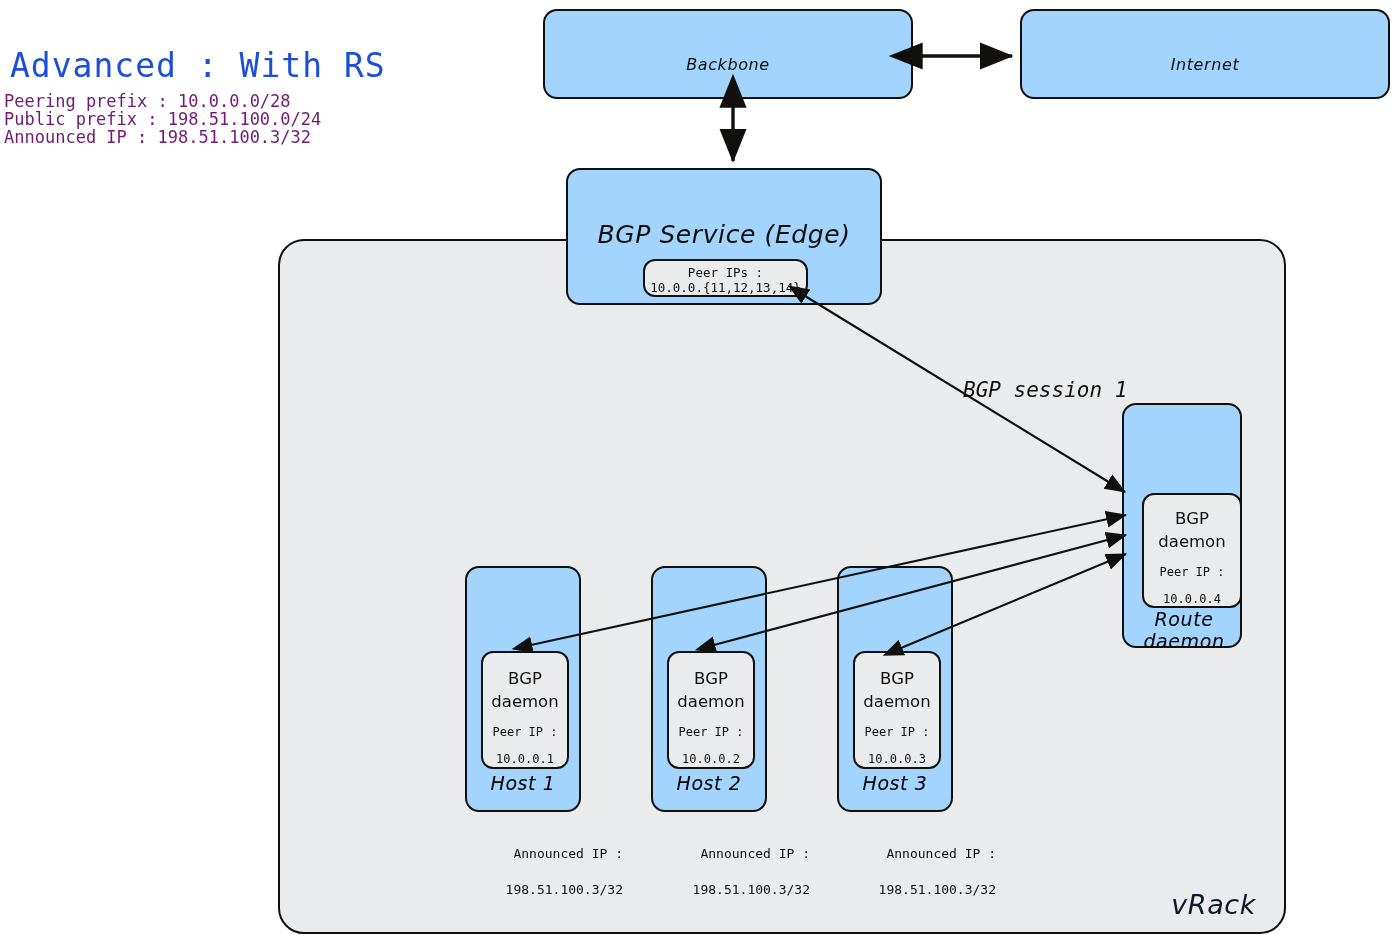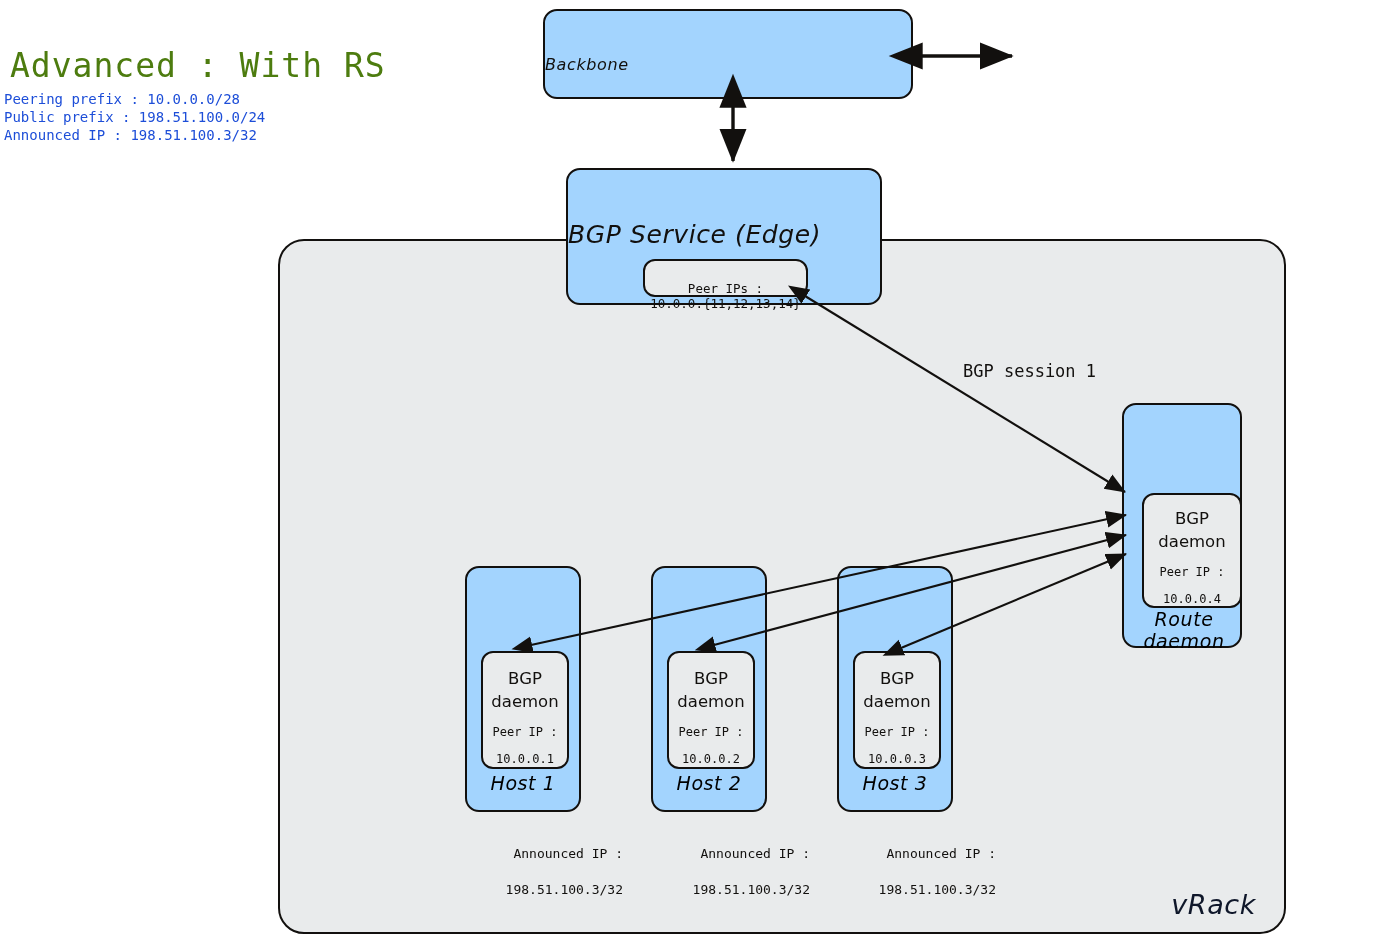--- a/index.html
+++ b/index.html
@@ -16,47 +16,47 @@
     font-family: "DejaVu Sans Mono", monospace;
   }
   
   .title {
     position: absolute;
     left: 10px;
     top: 46px;
     font-family: "DejaVu Sans Mono", monospace;
     font-size: 33px;
     letter-spacing: 1px;
-    color: #4d7c0f;
+    color: #1d4ed8;
     white-space: pre;
   }
   .subtitle {
     position: absolute;
     left: 4px;
     font-family: "DejaVu Sans Mono", monospace;
-    font-size: 14px;
-    color: #1d4ed8;
+    font-size: 17px;
+    color: #701a75;
     white-space: pre;
   }
   .sub1 { top: 91px; }
   .sub2 { top: 109px; text-align: right; }
   .sub3 { top: 127px; }
 
   
   .box {
     position: absolute;
     box-sizing: border-box;
     border: 2.2px solid #12100e;
     background: #a3d4fe;
     border-radius: 14px;
   }
   .box-label {
     position: absolute;
     width: 100%;
-    text-align: left;
+    text-align: center;
     font-family: "DejaVu Sans", sans-serif;
     color: #12100e;
     white-space: nowrap;
   }
   .hand {
     font-family: "DejaVu Sans", sans-serif;
     font-style: italic;
     letter-spacing: 0.6px;
   }
 
@@ -97,21 +97,21 @@
     font-family: "DejaVu Sans Mono", monospace;
     color: #12100e;
   }
   #edge-peer {
     left: 75px;
     top: 89px;
     width: 165px;
     height: 38px;
     font-size: 12.5px;
     line-height: 15px;
-    padding-top: 20px;
+    padding-top: 4px;
   }
 
   
   #rs { left: 1122px; top: 403px; width: 120px; height: 245px; }
   #rs-label {
     position: absolute;
     top: 203px;
     left: -6px;
     width: 132px;
     text-align: center;
@@ -171,25 +171,26 @@
     white-space: pre;
   }
   #ann1 { left: 423px; top: 827px; }
   #ann2 { left: 610px; top: 827px; }
   #ann3 { left: 796px; top: 827px; }
 
   
   #session-label {
     position: absolute;
     left: 963px;
-    top: 361px;
-    font-family: "DejaVu Sans Mono", monospace;
-    font-size: 17px;
+    top: 378px;
+    font-family: "DejaVu Sans Mono", monospace;
+    font-size: 21px;
     color: #12100e;
     white-space: nowrap;
+    font-style: italic;
   }
 
   #arrows {
     position: absolute;
     left: 0;
     top: 0;
     width: 1400px;
     height: 942px;
     pointer-events: none;
   }
@@ -205,20 +206,23 @@
   <div class="subtitle sub3">Announced IP : 198.51.100.3/32</div>
 
   <div class="box" id="vrack">
     <div class="hand" id="vrack-label">vRack</div>
   </div>
 
   <div class="box" id="backbone">
     <div class="box-label hand">Backbone</div>
   </div>
 
+  <div class="box" id="internet">
+    <div class="box-label hand">Internet</div>
+  </div>
 
   <div class="box" id="edge">
     <div class="box-label hand" id="edge-title">BGP Service (Edge)</div>
     <div class="inner" id="edge-peer">
       <span class="peerline">Peer IPs :</span><br>
       <span class="peerline">10.0.0.{11,12,13,14}</span>
     </div>
   </div>
 
   <div class="box" id="rs">

